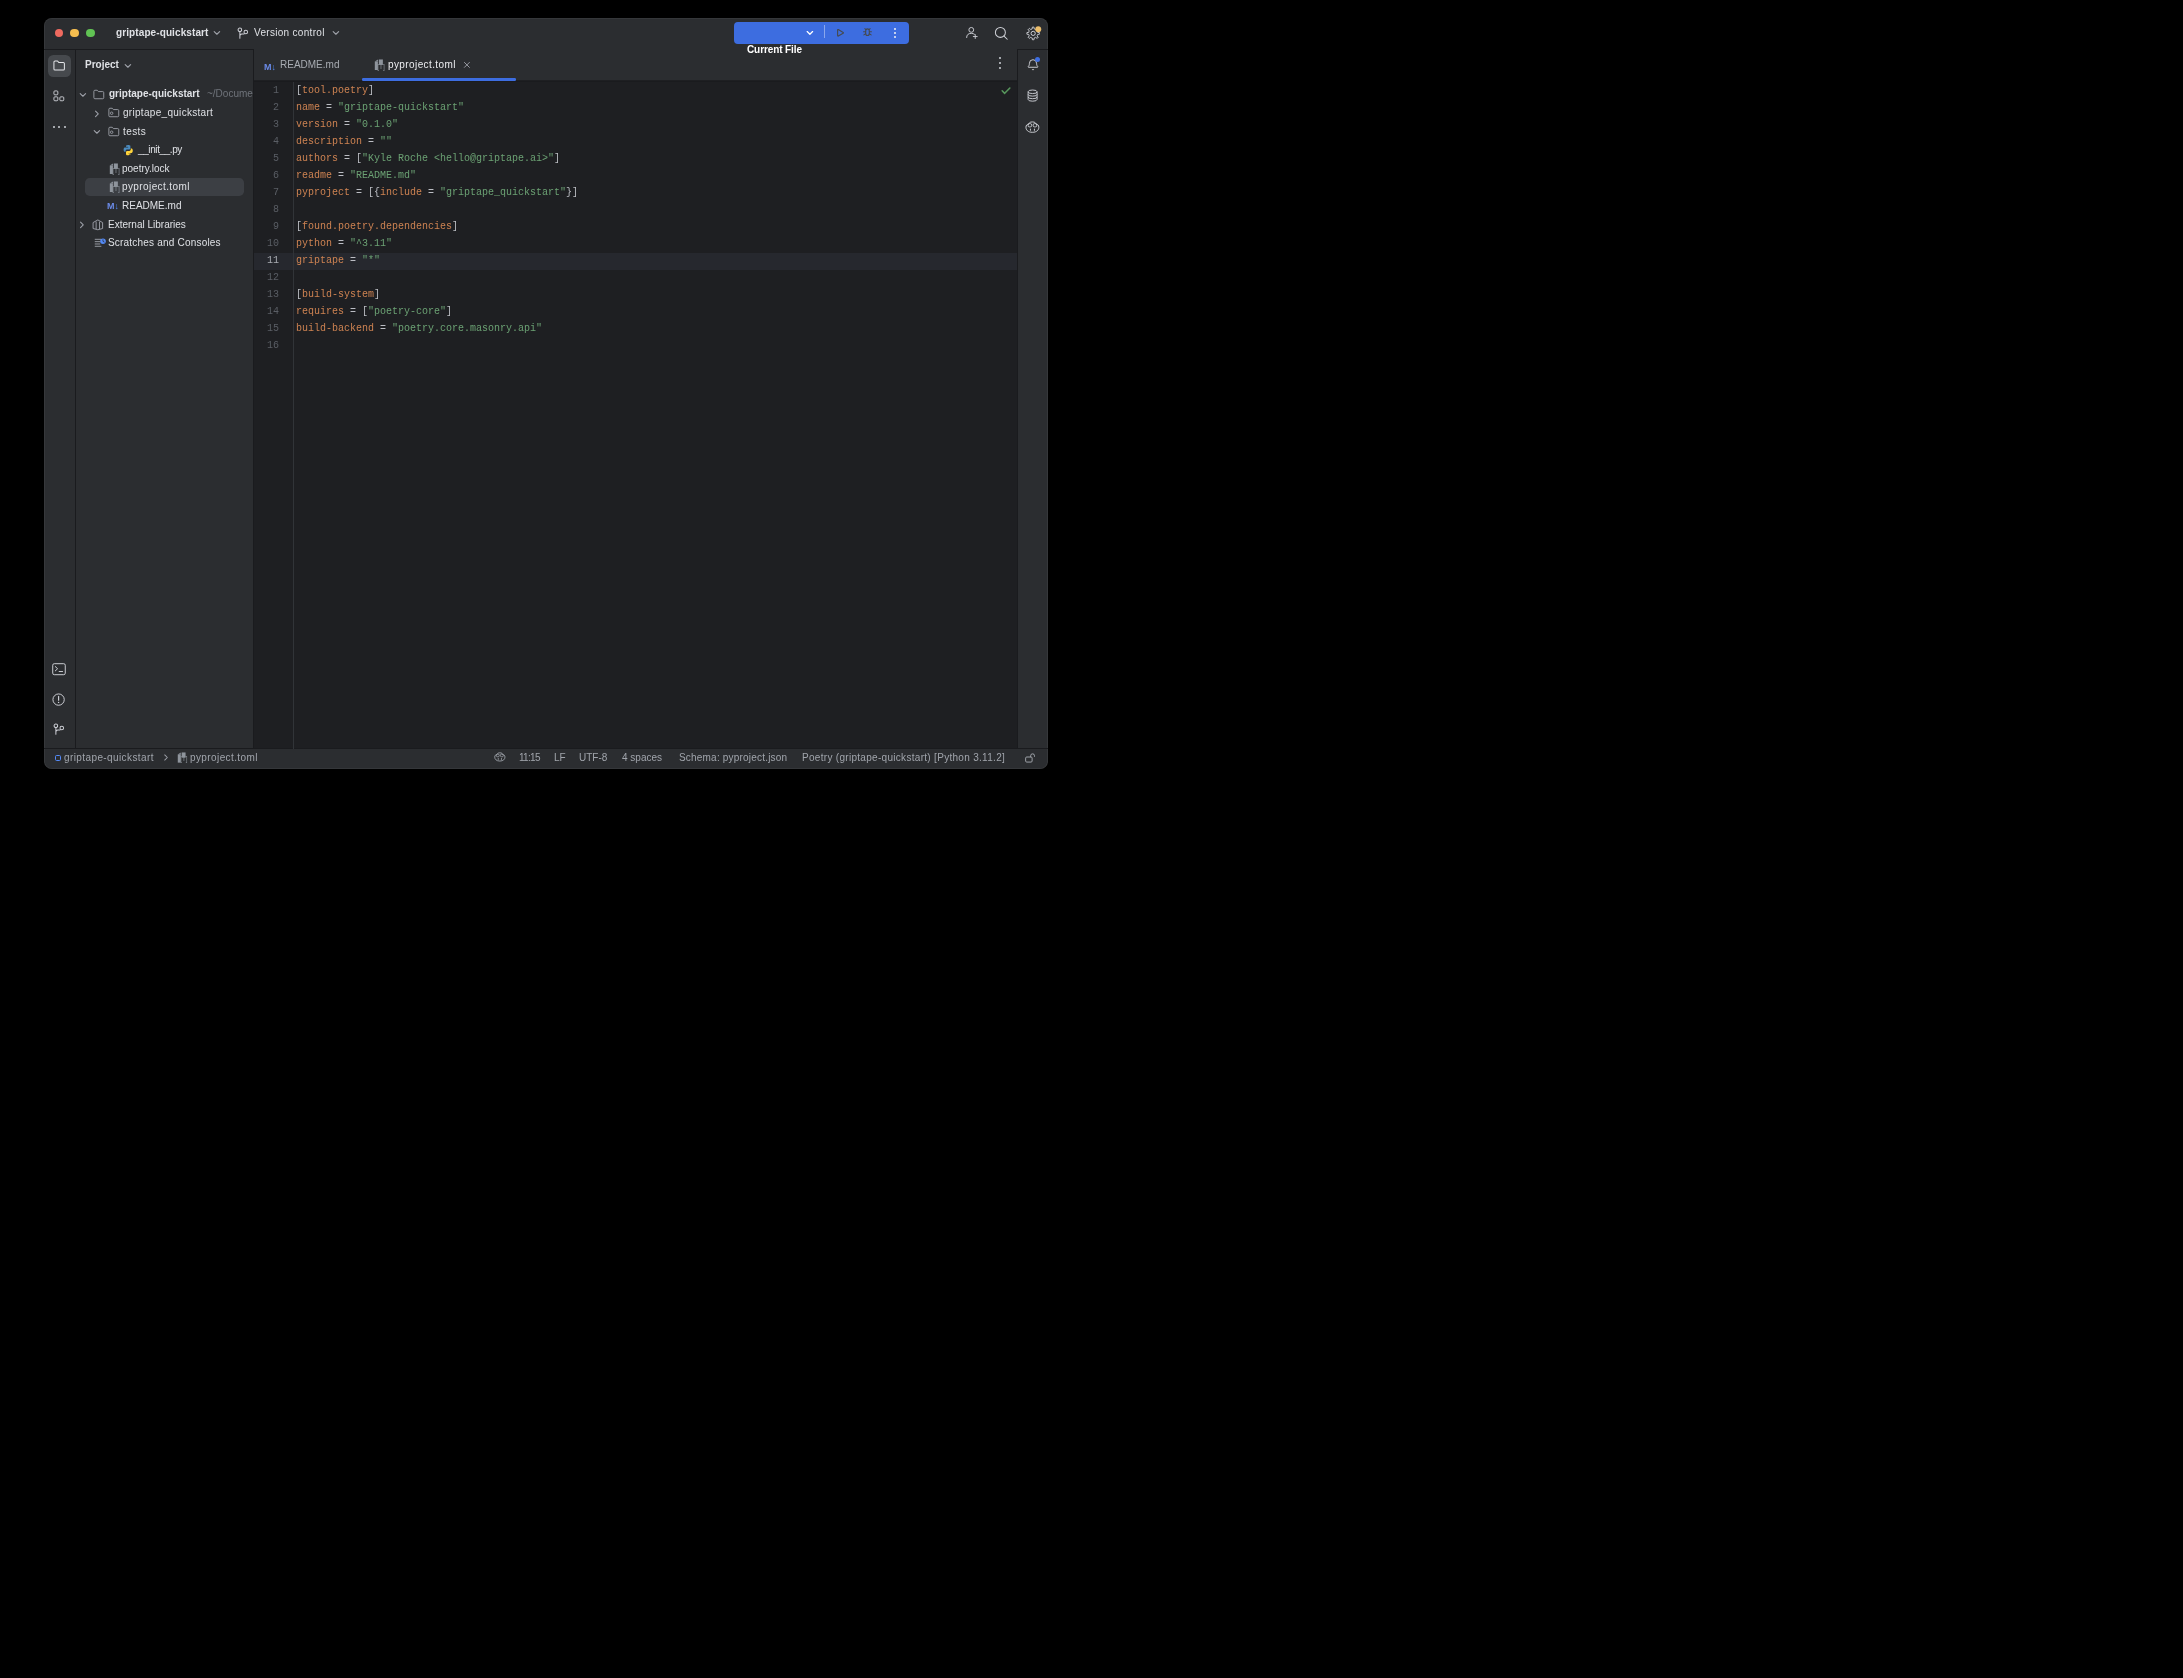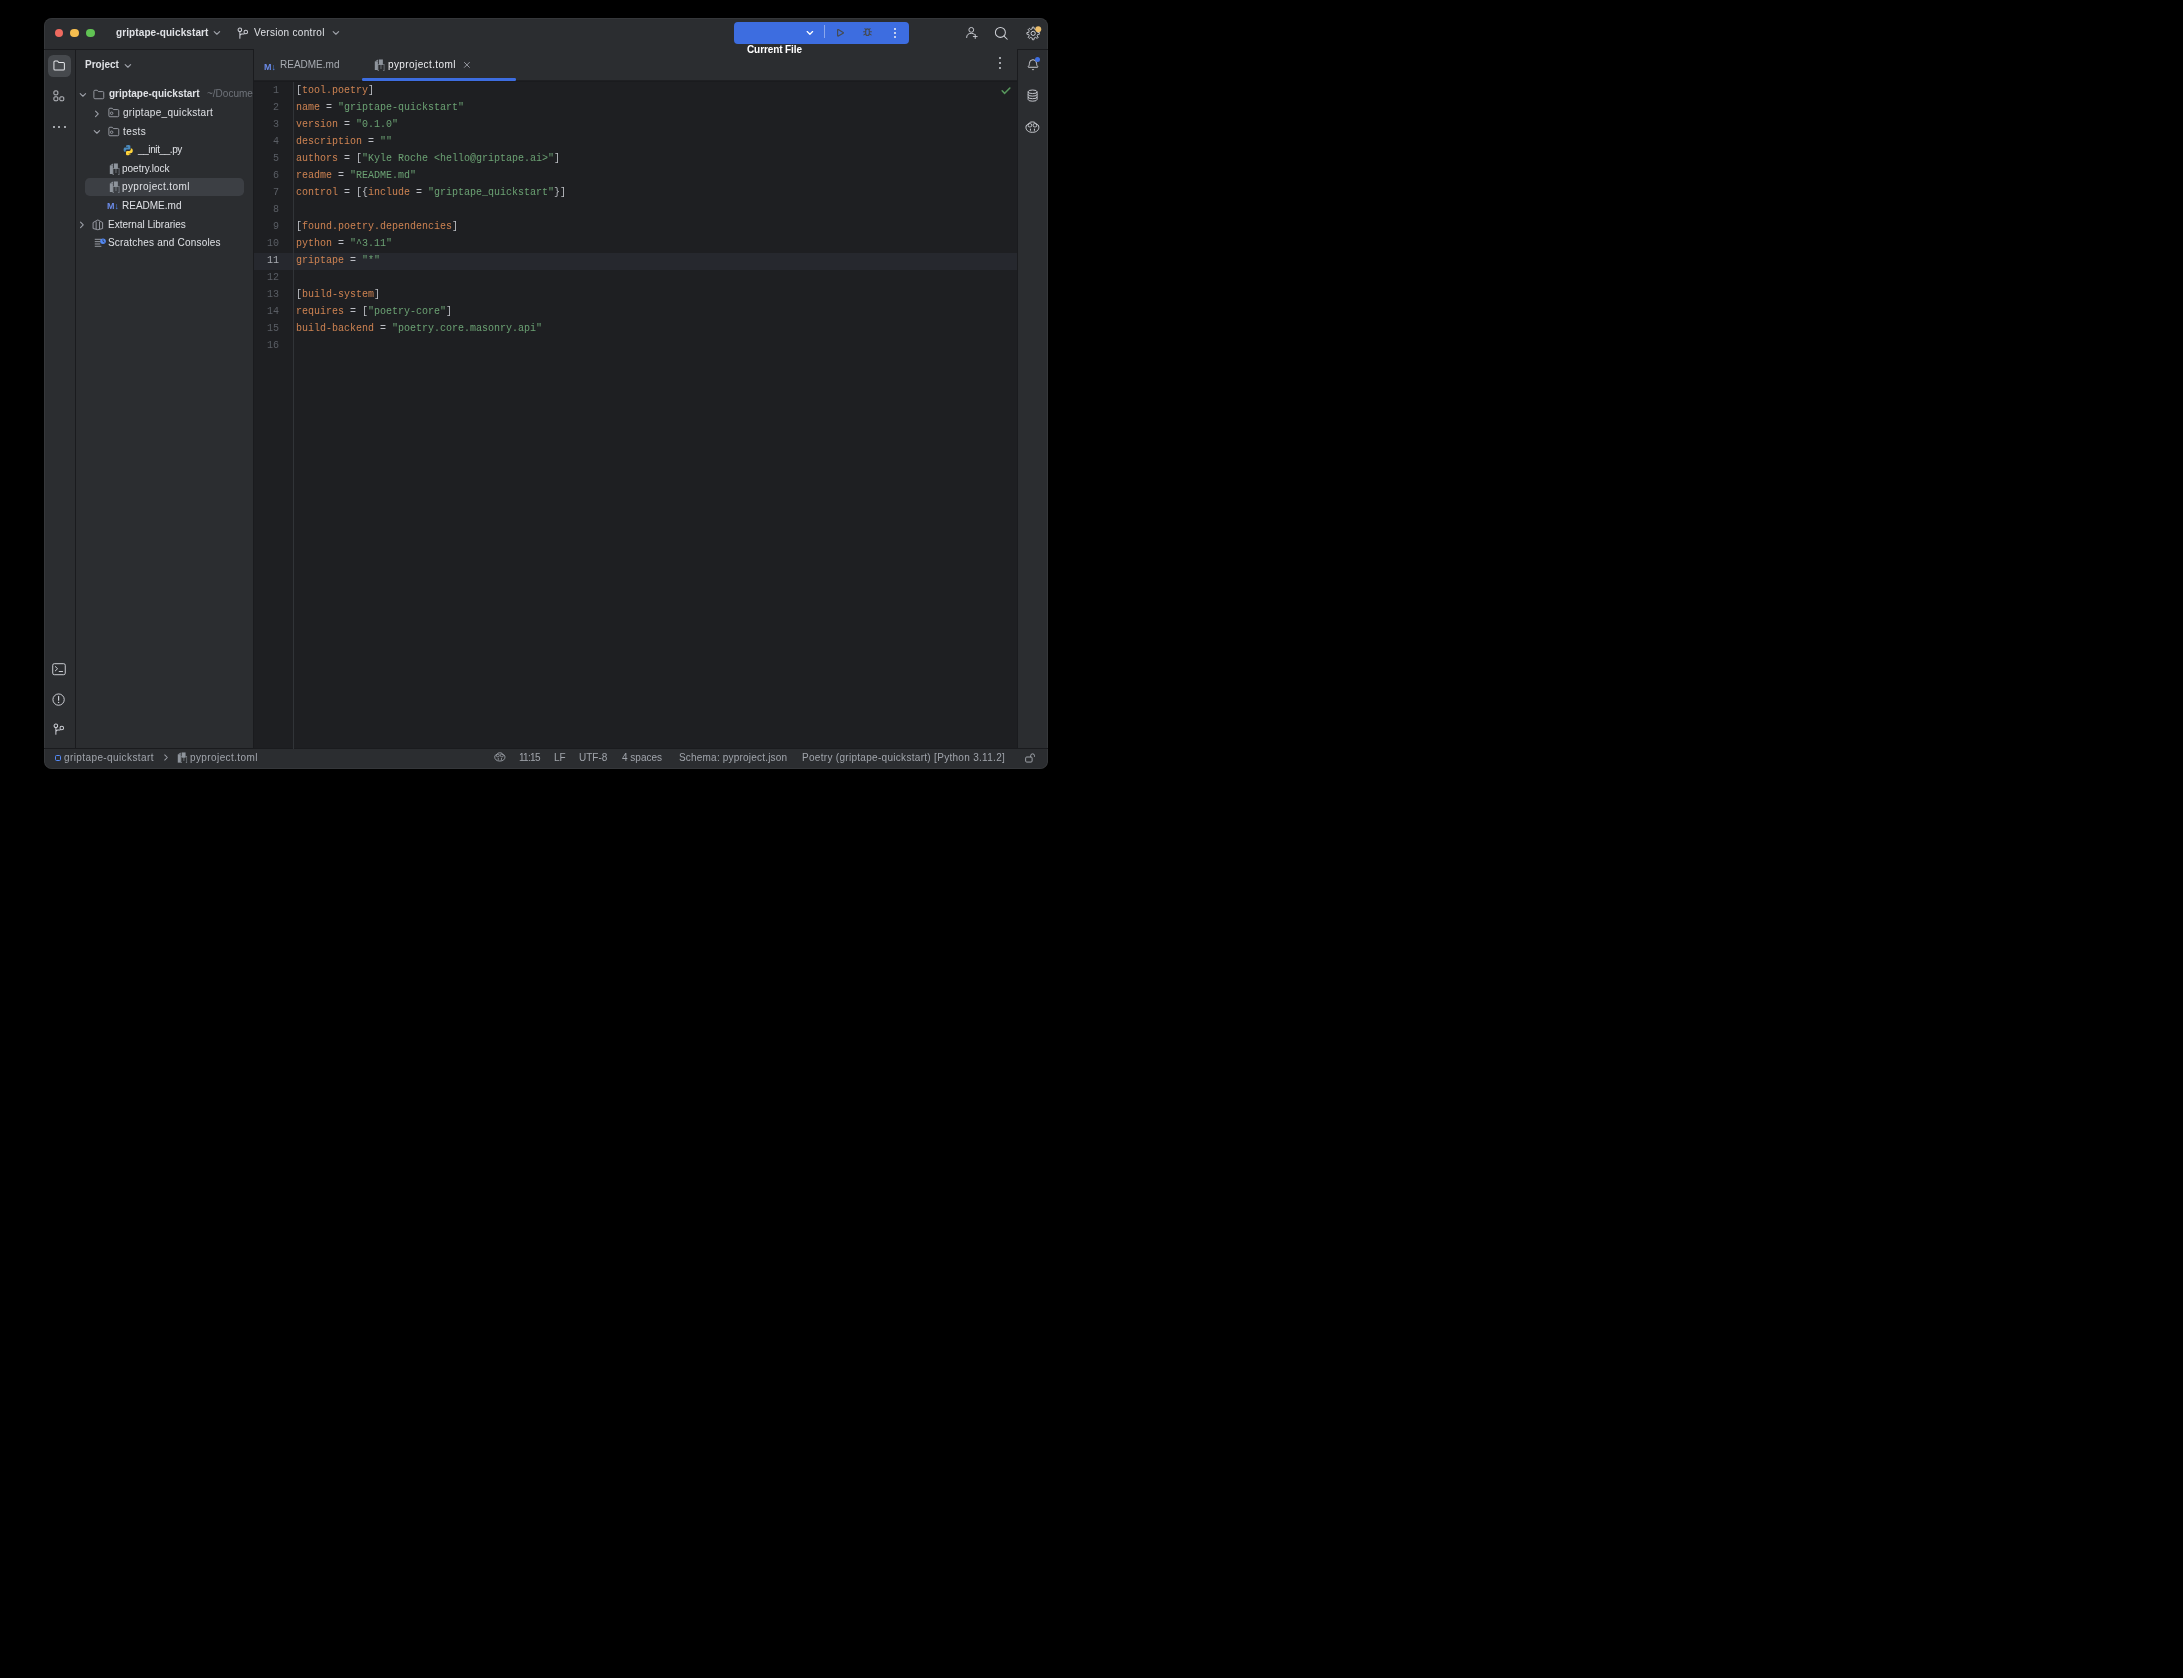--- a/index.html
+++ b/index.html
@@ -207,21 +207,21 @@
     <div class="abs" style="left:249px; top:64px; width:0.8px; height:667px; background:#313438;"></div>
 
     <div class="mono abs" style="top:64px; left:214px; width:21px; text-align:right; color:#5A5E65;">1<br>2<br>3<br>4<br>5<br>6<br>7<br>8<br>9<br>10<br><span style="color:#A9ACB2;">11</span><br>12<br>13<br>14<br>15<br>16</div>
 
     <div class="mono abs" style="top:64px; left:252px; color:#BCBEC4;"><span class="k">[</span><span class="o">tool.poetry</span><span class="k">]</span>
 <span class="o">name</span> = <span class="s">"griptape-quickstart"</span>
 <span class="o">version</span> = <span class="s">"0.1.0"</span>
 <span class="o">description</span> = <span class="s">""</span>
 <span class="o">authors</span> = [<span class="s">"Kyle Roche &lt;hello@griptape.ai&gt;"</span>]
 <span class="o">readme</span> = <span class="s">"README.md"</span>
-<span class="o">control</span> = [{<span class="o">include</span> = <span class="s">"griptape_quickstart"</span>}]
+<span class="o">pyproject</span> = [{<span class="o">include</span> = <span class="s">"griptape_quickstart"</span>}]
 
 <span class="k">[</span><span class="o">found.poetry.dependencies</span><span class="k">]</span>
 <span class="o">python</span> = <span class="s">"^3.11"</span>
 <span class="o">griptape</span> = <span class="s">"*"</span>
 
 <span class="k">[</span><span class="o">build-system</span><span class="k">]</span>
 <span class="o">requires</span> = [<span class="s">"poetry-core"</span>]
 <span class="o">build-backend</span> = <span class="s">"poetry.core.masonry.api"</span>
 </div>
 

